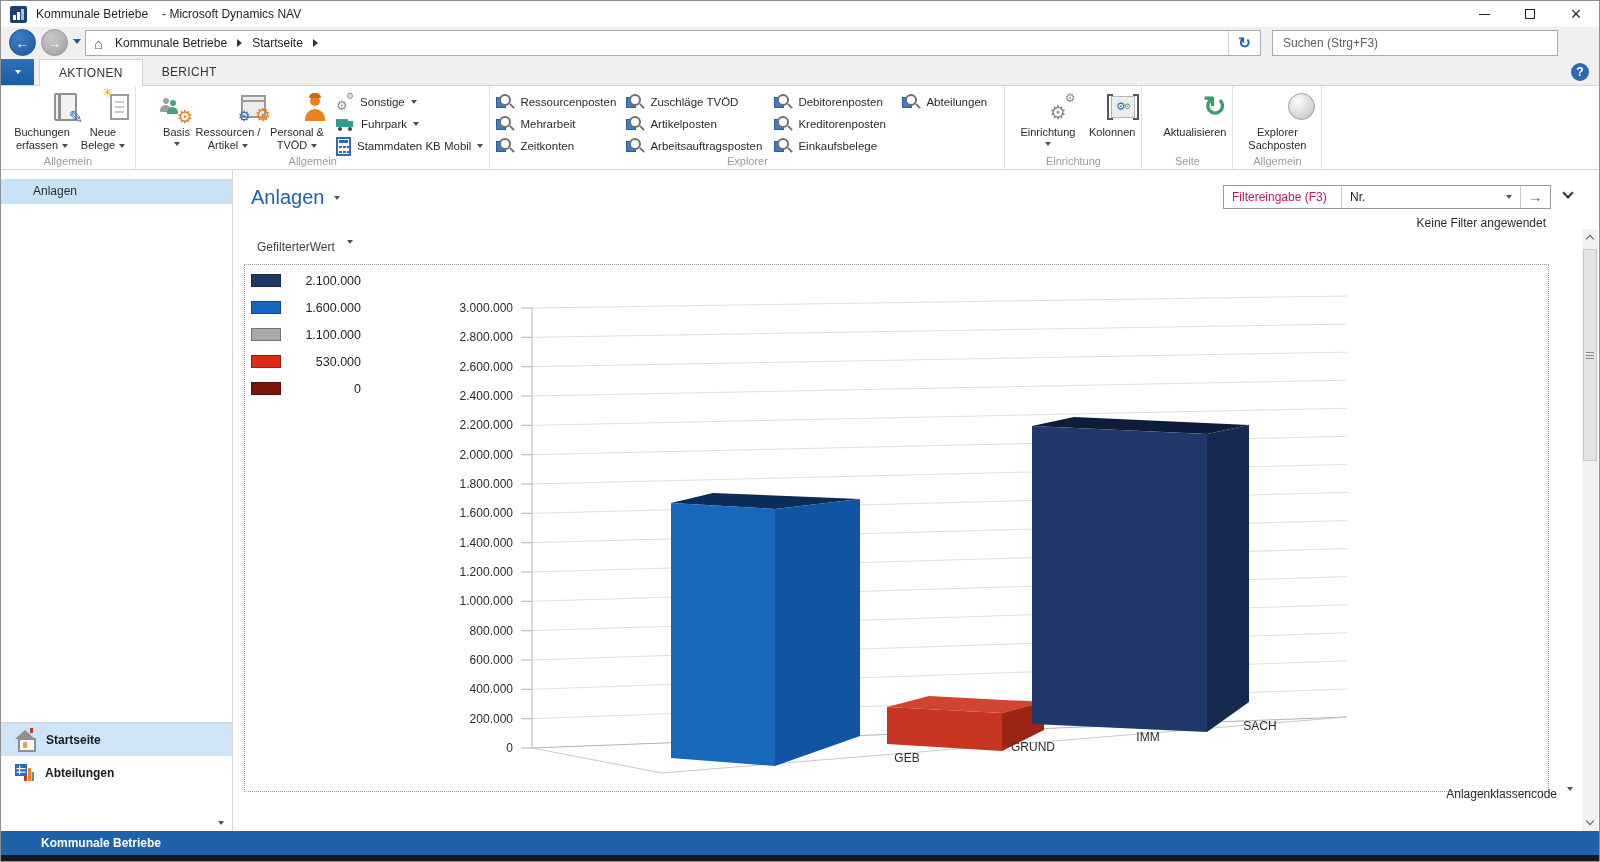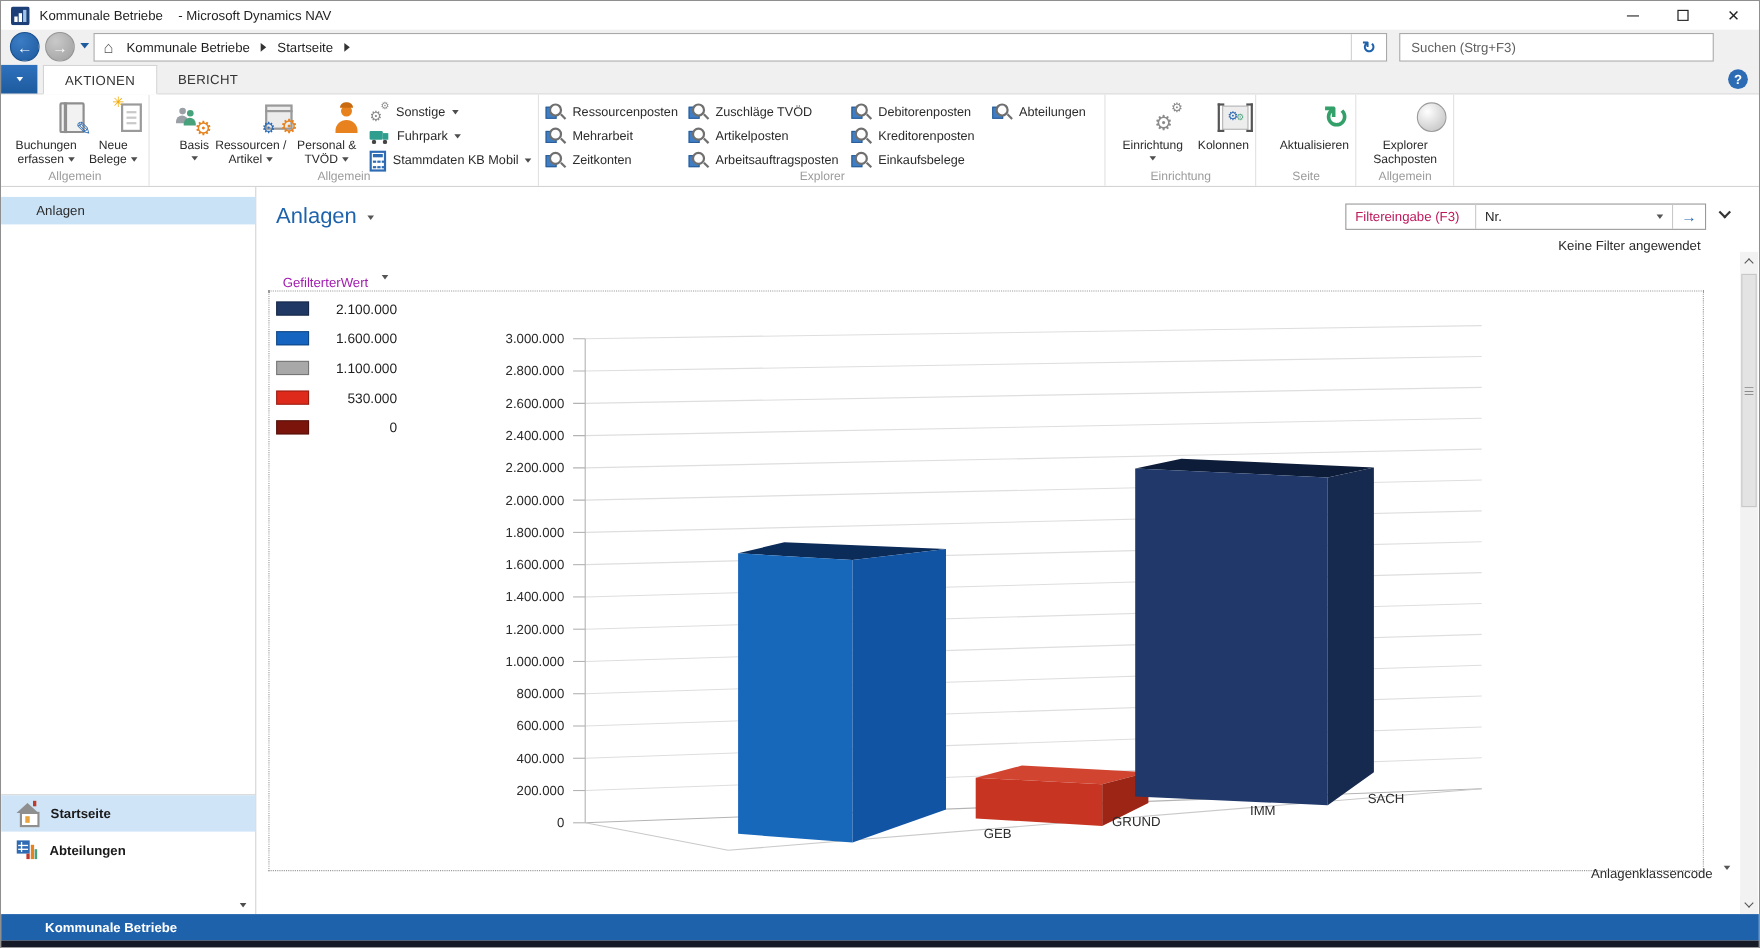--- a/index.html
+++ b/index.html
@@ -131,21 +131,21 @@
   .page-title .car{border-top-color:#555;margin-left:10px}
   .filter-box{position:absolute;left:989px;top:15px;width:328px;height:24px;border:1px solid #9a9a9a;background:#fff;display:flex;align-items:center}
   .f-ph{width:118px;padding:0 8px;color:#be185d;font-size:12px;border-right:1px solid #c9c9c9;line-height:22px}
   .f-field{flex:1;padding:0 8px;font-size:12px;color:#1f1f1f;display:flex;align-items:center}
   .f-field .car{margin-left:auto;border-top-color:#555}
   .f-go{width:30px;height:22px;border-left:1px solid #c9c9c9;display:flex;align-items:center;justify-content:center;color:#1e62ac;font-weight:bold}
   .f-go::before{content:"\2192";font-size:14px}
   .chev{display:inline-block;width:8px;height:8px;border-right:2px solid #333;border-bottom:2px solid #333;transform:rotate(45deg)}
   .f-collapse{position:absolute;left:1330px;top:19px}
   .filter-status{position:absolute;right:53px;top:46px;font-size:12px;color:#2b2b2b}
-  .measure-label{position:absolute;left:23px;top:80px;font-size:12px;color:#a21caf;display:flex;}
+  .measure-label{position:absolute;left:23px;top:70px;font-size:12px;color:#404040;display:flex;}
   .measure-label .car{margin-left:12px;border-top-color:#555}
   .chart-box{position:absolute;left:10px;top:94px;width:1305px;height:528px;border:1px dotted #9a9a9a;background:#fff}
   .legend{position:absolute;left:6px;top:9px;z-index:3}
   .lg-row{display:flex;align-items:flex-start;height:27px}
   .lg-sw{width:30px;height:13px;border:1px solid rgba(0,0,0,.3);flex:0 0 auto}
   .lg-val{width:80px;text-align:right;font-size:12.5px;color:#1f1f1f}
   #chart-svg{position:absolute;left:0;top:0}
   .ytick{font-size:12px;fill:#2b2b2b;text-anchor:end;font-family:"Liberation Sans",sans-serif}
   .xcat{font-size:12px;fill:#2b2b2b;text-anchor:middle;font-family:"Liberation Sans",sans-serif}
   .dim-label{position:absolute;right:26px;top:617px;font-size:12px;color:#2b2b2b;display:flex;}

